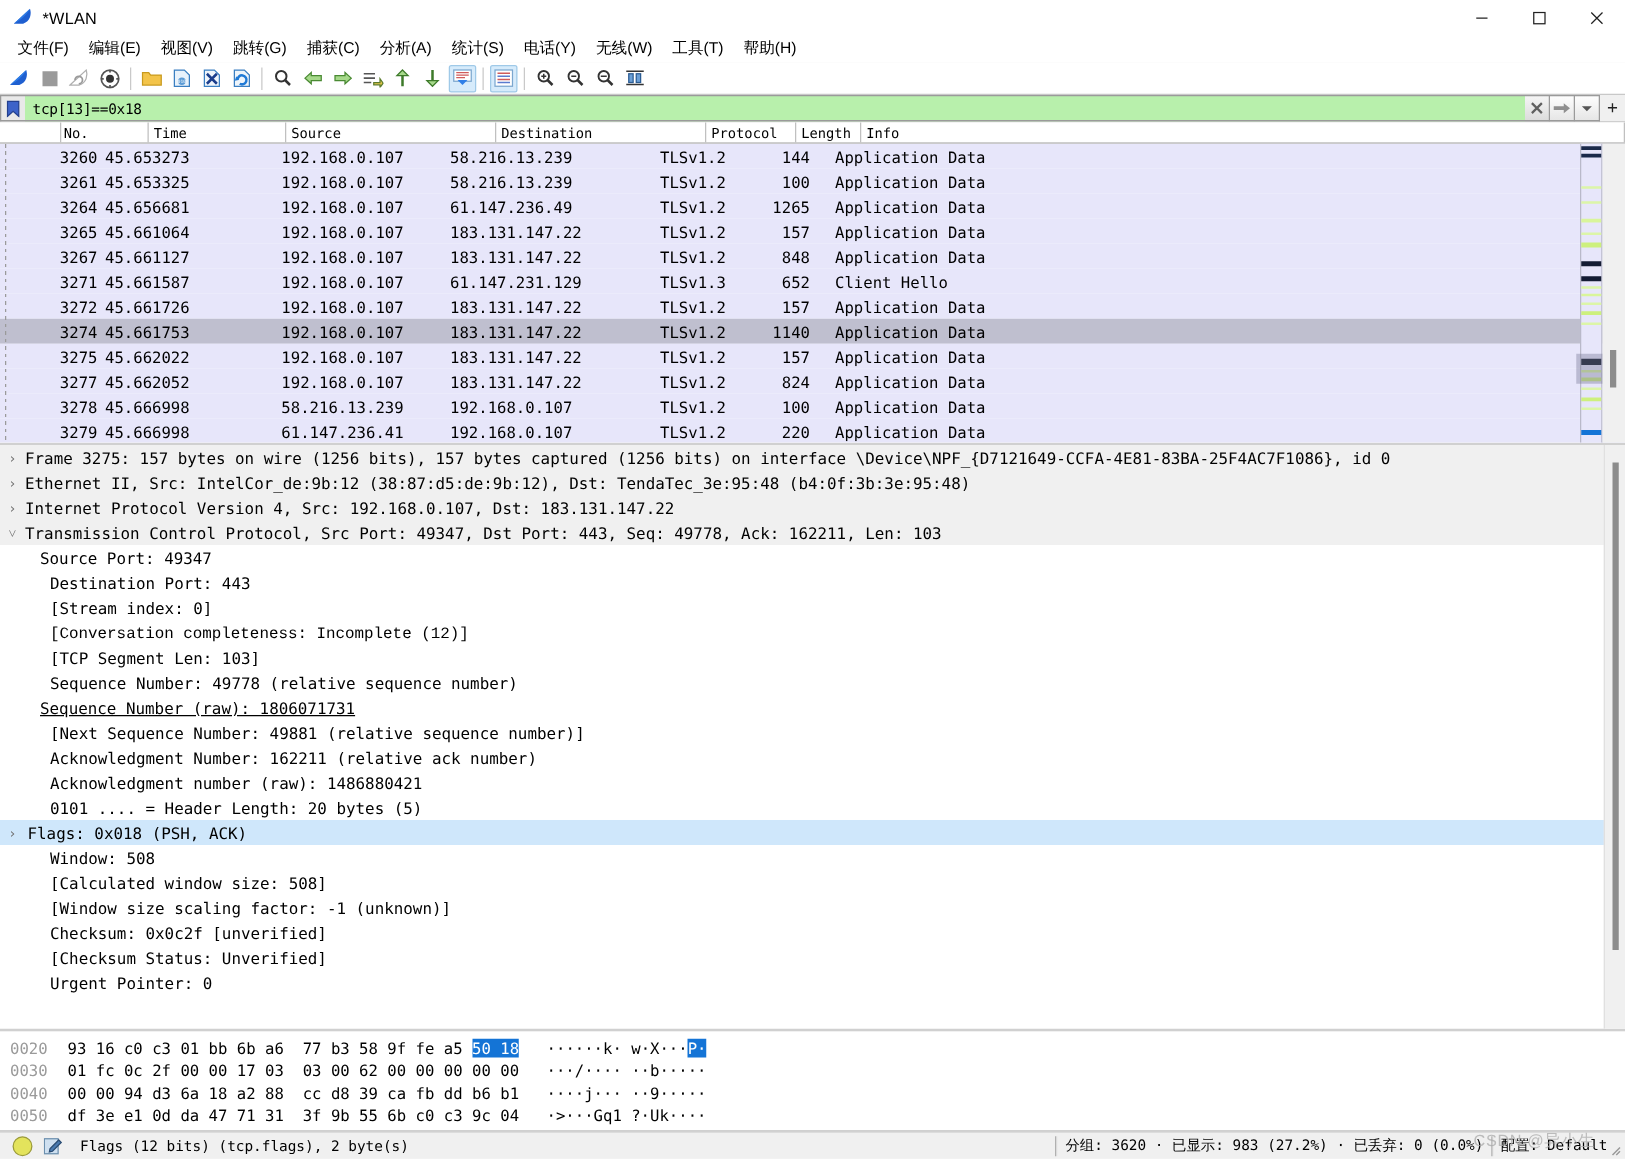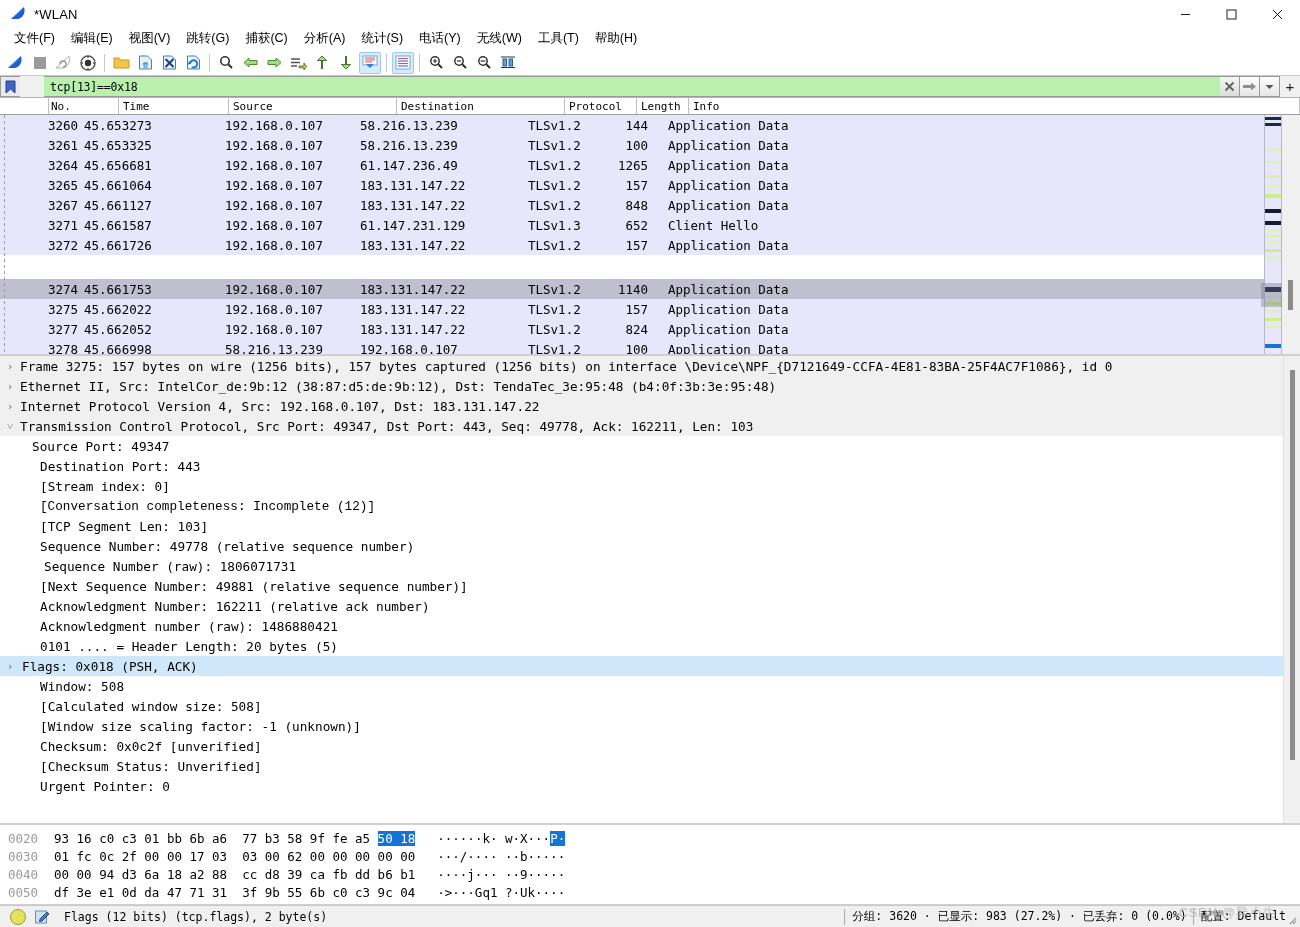--- a/index.html
+++ b/index.html
@@ -50,21 +50,21 @@
     height: 22px; min-height:22px; display: flex; align-items: stretch;
     background: #f0f0f0; border-bottom: 1px solid #b5b5b5; padding:0;
   }
   .fbookmark {
     width: 20px; background: #e9e9e9; border: 1px solid #9a9a9a; border-right:none;
     display: flex; align-items: center; justify-content: center;
   }
   .finput {
     flex: 1; background: #b8f0ac; border: 1px solid #9a9a9a; border-left:none; border-right:none;
     font-family: "DejaVu Sans Mono", monospace; font-size: 11.5px;
-    display: flex; align-items: center; padding-left: 6px; color:#000; letter-spacing:-0.2px;margin-left:24px;
+    display: flex; align-items: center; padding-left: 6px; color:#000; letter-spacing:-0.2px;
   }
   .fbtn {
     width: 20px; border: 1px solid #9a9a9a; border-left: none;
     display: flex; align-items: center; justify-content: center;
     background: linear-gradient(#fdfdfd,#e6e6e6);
   }
   .fbtn.sq { background: linear-gradient(#f5f5f5,#dcdcdc); }
   .fplus { width: 20px; display:flex; align-items:center; justify-content:center; font-size:15px; color:#222; background:#f0f0f0;}
 
   
@@ -78,21 +78,21 @@
     border-bottom: 1px solid #9e9e9e;
     padding-left: 41px;
   }
   .plheader .cell { border-right: 1px solid #c0c0c0; padding-left: 4px; display:flex; align-items:center; overflow:hidden;}
   .plbody { flex:1; display:flex; flex-direction:column; overflow:hidden; background:#fff;}
   .prow {
     height: 20px; min-height:20px; display: flex; align-items: center;
     font-family: "DejaVu Sans Mono", monospace; font-size: 12.5px;
     background: #e7e6fa; color: #000; white-space: nowrap;
   }
-  .prow.sel { background: #bfbfcf; margin-top: 24px; }
+  .prow.sel { background: #bfbfcf; }
   .prow .c { overflow: hidden; }
   .c-no    { width: 70px;  text-align: right; }
   .c-time  { width: 110px; text-align: left;  padding-left: 6px;}
   .c-src   { width: 168px; padding-left: 4px; text-align: center; }
   .c-dst   { width: 168px; padding-left: 4px; }
   .c-proto { width: 72px;  padding-left: 4px; }
   .c-len   { width: 52px;  text-align: right; }
   .c-info  { flex: 1;      padding-left: 20px; }
   .pl-gutter { width: 8px; }
   .pl-dash { position:absolute; left:4px; top:17px; bottom:0; width:1px;
@@ -560,21 +560,21 @@
         <div class="dline child" style="position: relative;">
           <span class="arrow" style="position: absolute; left: 0px;"></span>
           <span class="txt" style="padding-left: 40px;">[TCP Segment Len: 103]</span>
         </div>
         <div class="dline child" style="position: relative;">
           <span class="arrow" style="position: absolute; left: 0px;"></span>
           <span class="txt" style="padding-left: 40px;">Sequence Number: 49778    (relative sequence number)</span>
         </div>
         <div class="dline child" style="position: relative;">
           <span class="arrow" style="position: absolute; left: 0px;"></span>
-          <span class="txt" style="padding-left: 44px;">Sequence Number (raw): 1806071731</span>
+          <span class="txt" style="padding-left: 32px; text-decoration: underline;">Sequence Number (raw): 1806071731</span>
         </div>
         <div class="dline child" style="position: relative;">
           <span class="arrow" style="position: absolute; left: 0px;"></span>
           <span class="txt" style="padding-left: 40px;">[Next Sequence Number: 49881    (relative sequence number)]</span>
         </div>
         <div class="dline child" style="position: relative;">
           <span class="arrow" style="position: absolute; left: 0px;"></span>
           <span class="txt" style="padding-left: 40px;">Acknowledgment Number: 162211    (relative ack number)</span>
         </div>
         <div class="dline child" style="position: relative;">

